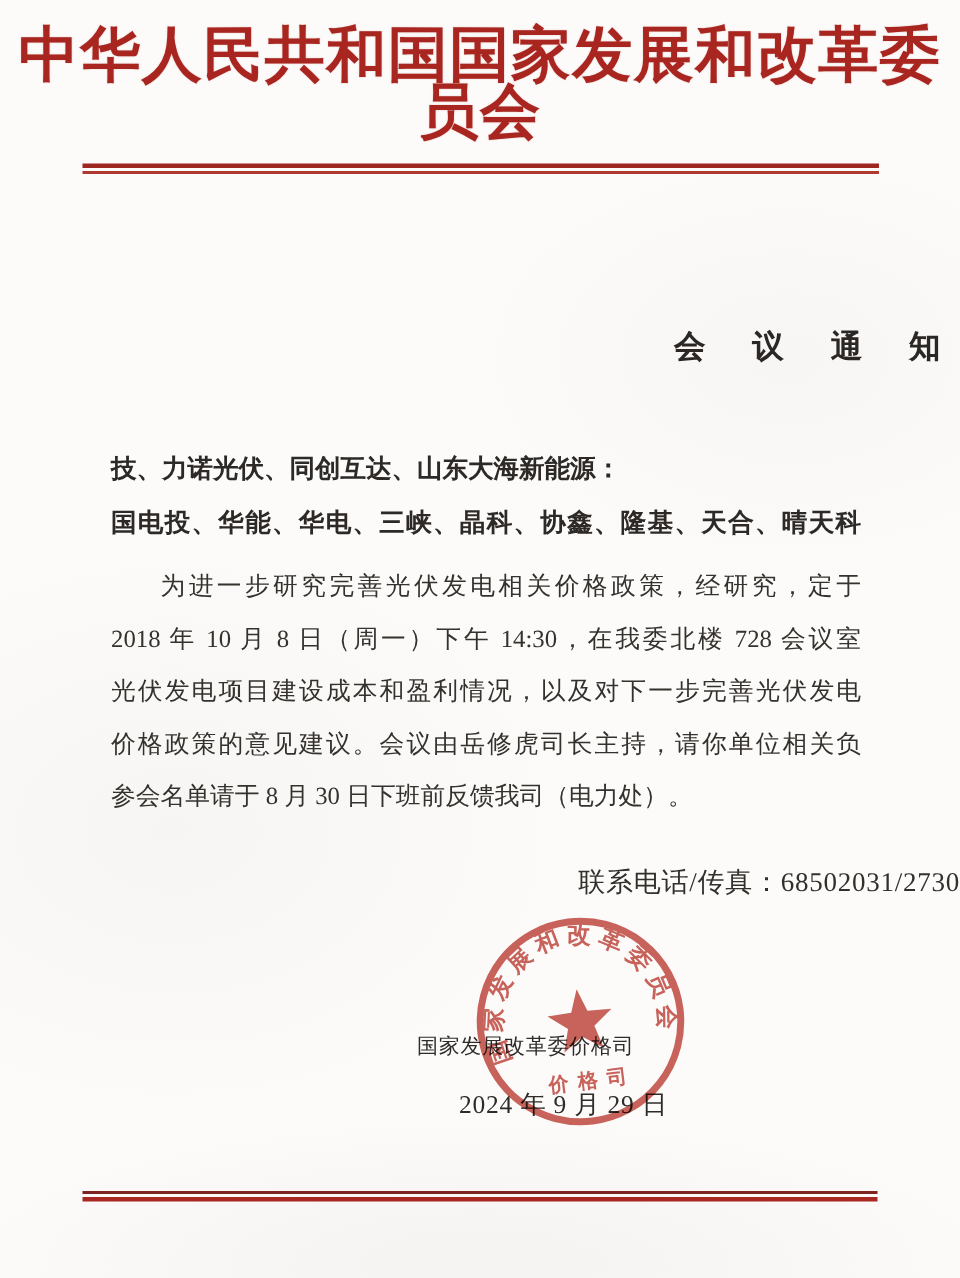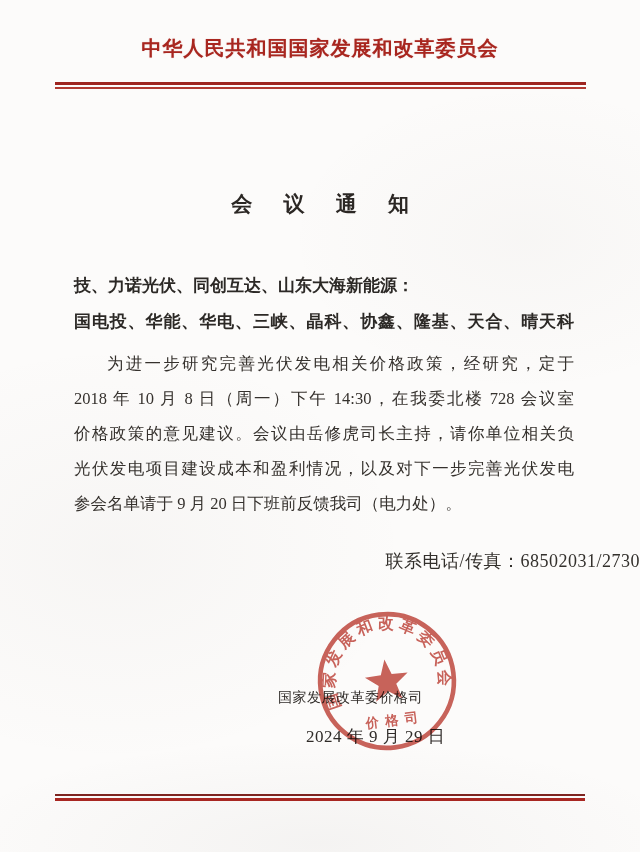--- a/index.html
+++ b/index.html
@@ -12,37 +12,37 @@
       radial-gradient(ellipse 340px 220px at 82% 28%, rgba(120,110,100,0.035), transparent 70%),
       radial-gradient(ellipse 420px 300px at 18% 65%, rgba(120,110,100,0.04), transparent 70%),
       radial-gradient(ellipse 500px 140px at 50% 99%, rgba(100,95,90,0.05), transparent 75%),
       #fcfbfa;
     font-family:"Liberation Serif","DejaVu Serif",serif;
     color:#33302c;
   }
 
   
   .letterhead{
-    padding-top:29px;
+    padding-top:18px;
     text-align:center;
-    font-size:20px;
+    font-size:40px;
     line-height:38px;
     font-weight:bold;
     color:#a8261f;
     letter-spacing:1px;
     text-shadow:0 0 1px rgba(168,38,31,.35);
   }
   .rule{margin:15px 54px 0 55px;}
   .rule .r1{height:3px;background:#9e2520;}
   .rule .r2{height:2px;background:#b03a32;margin-top:2px;}
 
   
   .doc-title{
     margin:101px 0 0;
-    text-align:center;
+    text-align:right;
     font-size:21px;
     font-weight:bold;
     letter-spacing:13px;
     text-indent:13px;
     color:#2b2724;
   }
 
   
   .recipients{
     margin:50px 66px 0 74px;
@@ -118,23 +118,23 @@
   <div class="recipients">
 
   <div class="jline last">技、力诺光伏、同创互达、山东大海新能源：</div>
       <div class="jline">国电投、华能、华电、三峡、晶科、协鑫、隆基、天合、晴天科</div>
     </div>
 
   <div class="body-text">
 
   <div class="jline">为进一步研究完善光伏发电相关价格政策，经研究，定于</div>
       <div class="jline">2018 年 10 月 8 日（周一）下午 14:30，在我委北楼 728 会议室</div>
+      <div class="jline">光伏发电项目建设成本和盈利情况，以及对下一步完善光伏发电</div>
       <div class="jline">价格政策的意见建议。会议由岳修虎司长主持，请你单位相关负</div>
-      <div class="jline">光伏发电项目建设成本和盈利情况，以及对下一步完善光伏发电</div>
-      <div class="jline last">参会名单请于 9 月 20 日下班前反馈我司（电力处）。</div>
+      <div class="jline last">参会名单请于 8 月 30 日下班前反馈我司（电力处）。</div>
     </div>
 
   <div class="contact">联系电话/传真：68502031/2730</div>
 
   <div class="signature">国家发展改革委价格司</div>
   <div class="sign-date">2024 年 9 月 29 日</div>
 
   <div class="seal">
     <svg viewBox="0 0 140 140">
       <circle cx="70" cy="70" r="65" fill="none" stroke="#bf4138" stroke-width="4.5"></circle>

